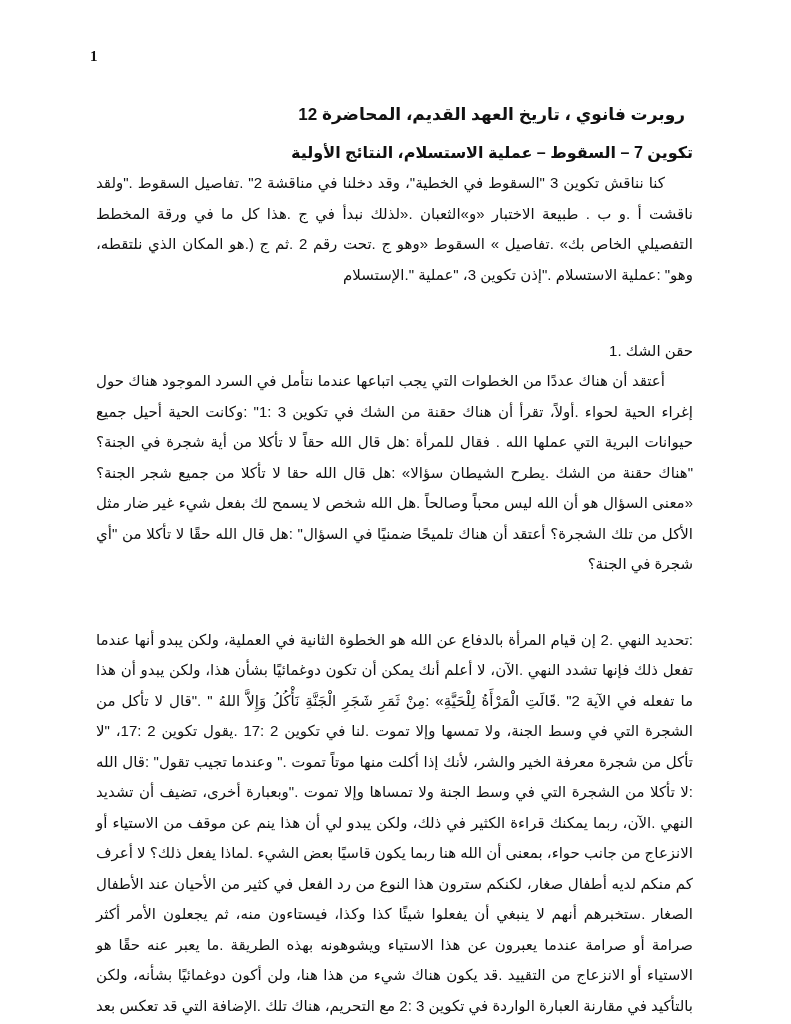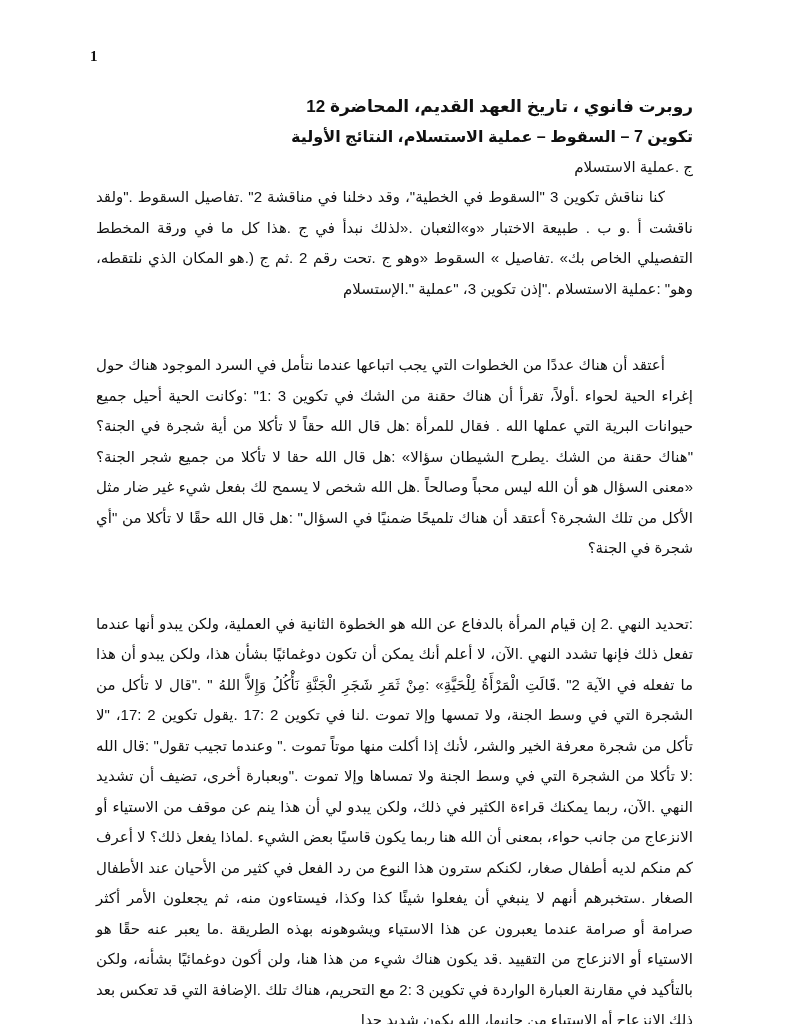--- a/index.html
+++ b/index.html
@@ -1,35 +1,35 @@
 <!DOCTYPE html>
 <html><head>
 <meta charset="utf-8">
 <style>
   html, body { margin: 0; padding: 0; background: #ffffff; }
   body { width: 791px; height: 1024px; position: relative; overflow: hidden;
          font-family: "Liberation Sans", "DejaVu Sans", sans-serif; color: #111; }
   .page-number { position: absolute; left: 90px; top: 48px; font-family: "Liberation Serif", serif;
                  font-weight: bold; font-size: 15px; }
   .content { position: absolute; left: 96px; width: 597px; top: 92px; direction: rtl; text-align: right; }
-  .title { font-weight: bold; font-size: 17px; line-height: 30px; margin: 0; }
+  .title { font-weight: bold; font-size: 17px; line-height: 30px; margin: 8px; }
   .subtitle { font-weight: bold; font-size: 16px; line-height: 30px; margin: 0; }
   .section { font-size: 15px; line-height: 30px; margin: 0; }
   .para { font-size: 15px; line-height: 30.5px; margin: 0; text-align: justify; text-align-last: right; }
   .indent { text-indent: 28px; }
   .gap1 { height: 46px; }
   .gap2 { height: 45px; }
 </style>
 </head>
 <body>
 
 <div class="page-number">1</div>
 
 <div class="content">
   <p class="title">روبرت فانوي ، تاريخ العهد القديم، المحاضرة 12</p>
   <p class="subtitle">تكوين 7 – السقوط – عملية الاستسلام، النتائج الأولية</p>
-  <p class="section">ج .عملية الاستسلام</p>
   <p class="para indent">كنا نناقش تكوين 3 "السقوط في الخطية"، وقد دخلنا في مناقشة 2" .تفاصيل السقوط ."ولقد ناقشت أ .و ب . طبيعة الاختبار «و»الثعبان .«لذلك نبدأ في ج .هذا كل ما في ورقة المخطط التفصيلي الخاص بك» .تفاصيل » السقوط «وهو ج .تحت رقم 2 .ثم ج (.هو المكان الذي نلتقطه، وهو" :عملية الاستسلام ."إذن تكوين 3، "عملية ".الإستسلام</p>
   <div class="gap1"></div>
+  <p class="section">حقن الشك .1</p>
   <p class="para indent">أعتقد أن هناك عددًا من الخطوات التي يجب اتباعها عندما نتأمل في السرد الموجود هناك حول إغراء الحية لحواء .أولاً، تقرأ أن هناك حقنة من الشك في تكوين 3 :1" :وكانت الحية أحيل جميع حيوانات البرية التي عملها الله . فقال للمرأة :هل قال الله حقاً لا تأكلا من أية شجرة في الجنة؟ "هناك حقنة من الشك .يطرح الشيطان سؤالا» :هل قال الله حقا لا تأكلا من جميع شجر الجنة؟ «معنى السؤال هو أن الله ليس محباً وصالحاً .هل الله شخص لا يسمح لك بفعل شيء غير ضار مثل الأكل من تلك الشجرة؟ أعتقد أن هناك تلميحًا ضمنيًا في السؤال" :هل قال الله حقًا لا تأكلا من "أي شجرة في الجنة؟</p>
   <div class="gap2"></div>
   <p class="para">:تحديد النهي .2 إن قيام المرأة بالدفاع عن الله هو الخطوة الثانية في العملية، ولكن يبدو أنها عندما تفعل ذلك فإنها تشدد النهي .الآن، لا أعلم أنك يمكن أن تكون دوغمائيًا بشأن هذا، ولكن يبدو أن هذا ما تفعله في الآية 2" .قَالَتِ الْمَرْأَةُ لِلْحَيَّةِ» :مِنْ ثَمَرِ شَجَرِ الْجَنَّةِ نَأْكُلُ وَإِلاَّ اللهُ " ."قال لا تأكل من الشجرة التي في وسط الجنة، ولا تمسها وإلا تموت .لنا في تكوين 2 :17 .يقول تكوين 2 :17، "لا تأكل من شجرة معرفة الخير والشر، لأنك إذا أكلت منها موتاً تموت ." وعندما تجيب تقول" :قال الله :لا تأكلا من الشجرة التي في وسط الجنة ولا تمساها وإلا تموت ."وبعبارة أخرى، تضيف أن تشديد النهي .الآن، ربما يمكنك قراءة الكثير في ذلك، ولكن يبدو لي أن هذا ينم عن موقف من الاستياء أو الانزعاج من جانب حواء، بمعنى أن الله هنا ربما يكون قاسيًا بعض الشيء .لماذا يفعل ذلك؟ لا أعرف كم منكم لديه أطفال صغار، لكنكم سترون هذا النوع من رد الفعل في كثير من الأحيان عند الأطفال الصغار .ستخبرهم أنهم لا ينبغي أن يفعلوا شيئًا كذا وكذا، فيستاءون منه، ثم يجعلون الأمر أكثر صرامة أو صرامة عندما يعبرون عن هذا الاستياء ويشوهونه بهذه الطريقة .ما يعبر عنه حقًا هو الاستياء أو الانزعاج من التقييد .قد يكون هناك شيء من هذا هنا، ولن أكون دوغمائيًا بشأنه، ولكن بالتأكيد في مقارنة العبارة الواردة في تكوين 3 :2 مع التحريم، هناك تلك .الإضافة التي قد تعكس بعد ذلك الانزعاج أو الاستياء من جانبها، الله يكون شديد جدا</p>
 </div>
 
 </body></html>

